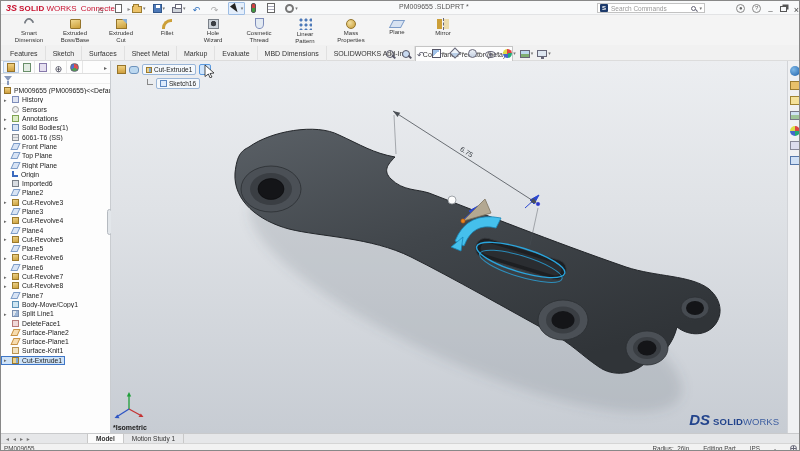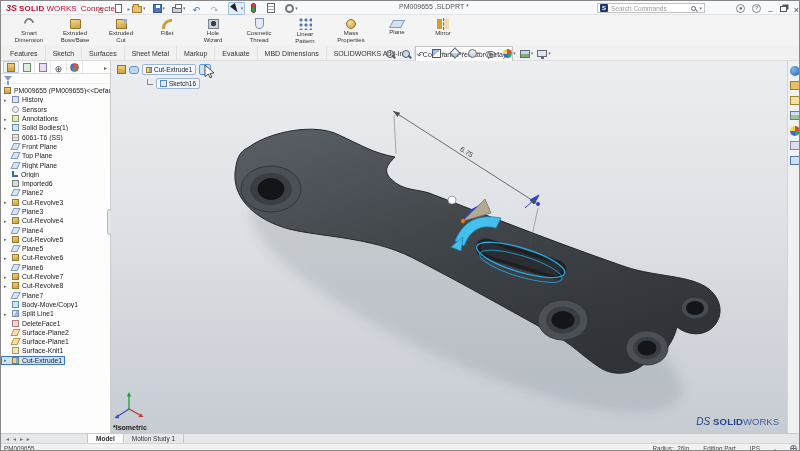--- a/index.html
+++ b/index.html
@@ -128,21 +128,21 @@
   .bc-part{width:9px;height:9px;background:linear-gradient(#f0d080,#cf9f3e);border:1px solid #96742a;}
   .bc-bubble{width:10px;height:8px;background:#bcd8f0;border:1px solid #6d93bd;border-radius:3px;}
   .chip{display:flex;align-items:center;gap:2px;border:1px solid #9ab6d8;background:#f4f8fc;border-radius:2px;height:11px;padding:0 3px;font-size:6.5px;color:#222;}
   .chip .ti{width:6px;height:6px;}
   .bluechip{width:12px;height:11px;background:#cfe4fb;border:1px solid #5a9ae0;border-radius:2px;}
   #breadcrumb2{position:absolute;left:36px;top:17px;display:flex;align-items:center;gap:3px;}
   .connector{width:6px;height:6px;border-left:1px solid #888;border-bottom:1px solid #888;margin-top:-3px;}
   .ti-sketch{width:7px;height:7px;background:#dceafc;border:1px solid #5a86c0;flex:none;}
   #cursor{position:absolute;left:93px;top:3px;}
   #watermark{position:absolute;right:8px;bottom:4px;display:flex;align-items:baseline;gap:3px;}
-  #watermark .dsmark{font-style:italic;font-weight:normal;font-size:10px;color:#23448c;}
+  #watermark .dsmark{font-style:italic;font-weight:bold;font-size:15px;color:#23448c;}
   #watermark .nb{font-weight:bold;font-size:9.5px;color:#23448c;letter-spacing:.2px;}
   #watermark .nl{font-weight:normal;font-size:9.5px;color:#3d5ea0;}
   
   #taskpane{position:absolute;right:0;top:0;width:14px;height:372px;background:#f0f1f3;border-left:1px solid #d2d4d8;display:flex;flex-direction:column;align-items:center;padding-top:4px;gap:4px;}
   .rpb{display:flex;align-items:center;justify-content:center;width:12px;height:11px;}
   .rp-threedexperience{width:10px;height:10px;border-radius:50%;background:radial-gradient(circle at 35% 35%,#7db8e8,#1c5fa8);}
   .rp-design-library{width:10px;height:9px;background:#e8c06a;border:1px solid #9c7c30;}
   .rp-file-explorer{width:10px;height:9px;background:#f5e29a;border:1px solid #a08432;}
   .rp-view-palette{width:10px;height:9px;background:linear-gradient(#cfe2f4 50%,#9ec49a 50%);border:1px solid #778;}
   .rp-appearances-scenes{width:10px;height:10px;border-radius:50%;background:conic-gradient(#d44 0 25%,#2a7 25% 50%,#46c 50% 75%,#dd4 75%);}

